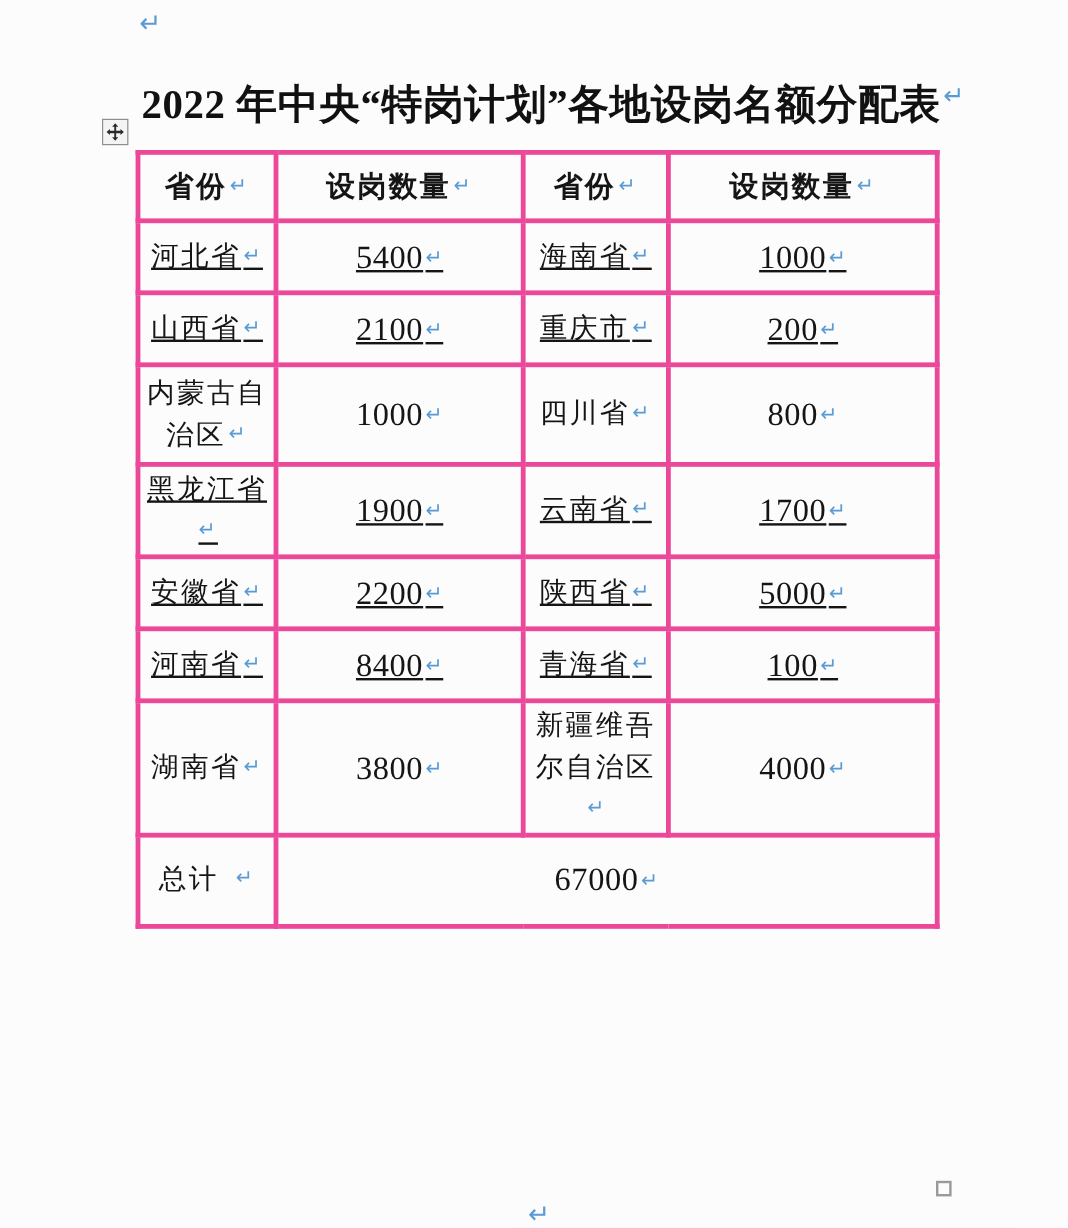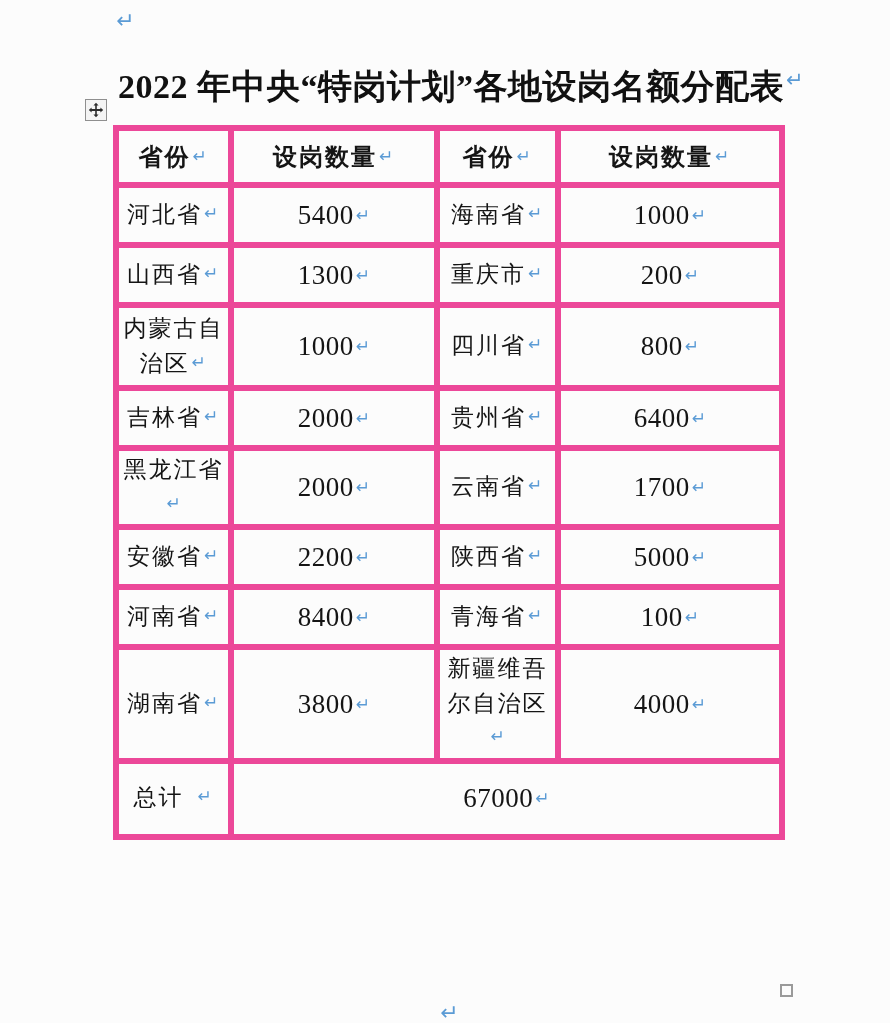--- a/index.html
+++ b/index.html
@@ -28,31 +28,31 @@
     border:1px solid #8f8f8f;background:#f4f4f4;box-sizing:border-box;
     display:flex;align-items:center;justify-content:center;cursor:move;
   }
   
   table.alloc{
     position:absolute;left:113px;top:125px;width:666px;
     border-collapse:collapse;table-layout:fixed;
     border:3px solid #000;
   }
   table.alloc th,table.alloc td{
-    border:6px solid #ec4899;text-align:center;vertical-align:middle;
+    border:4px solid #ec4899;text-align:center;vertical-align:middle;
     padding:2px 1px;line-height:1.5;overflow:hidden;
   }
   .prov{font-size:23px;letter-spacing:2px;}
   th.prov,th.num{font-size:24px;font-weight:700;letter-spacing:2px;}
   th.num{font-family:"Liberation Serif","DejaVu Serif",serif;}
   td.num{font-size:27px;letter-spacing:0.5px;}
   .cell-mark{font-size:17px;vertical-align:3px;margin-left:2px;}
   .gap{margin-left:14px;}
   .r-head{height:57px;}
-  .r-s{height:60px;}
+  .r-s{height:60px;text-decoration:underline;}
   .r-t{height:83px;}
   .r-total{height:76px;}
   
   .resize-handle{
     position:absolute;left:780px;top:984px;width:9px;height:9px;
     border:2px solid #9a9a9a;background:#fcfcfc;box-sizing:content-box;
     cursor:nwse-resize;
   }
 </style>
 </head>
@@ -89,42 +89,36 @@
 
     <tr class="r-s">
       <td class="prov"><span>河北省</span><span class="pilcrow cell-mark">↵</span></td>
       <td class="num"><span>5400</span><span class="pilcrow cell-mark">↵</span></td>
       <td class="prov"><span>海南省</span><span class="pilcrow cell-mark">↵</span></td>
       <td class="num"><span>1000</span><span class="pilcrow cell-mark">↵</span></td>
     </tr>
 
     <tr class="r-s">
       <td class="prov"><span>山西省</span><span class="pilcrow cell-mark">↵</span></td>
-      <td class="num"><span>1300</span><span class="pilcrow cell-mark">↵</span></td>
+      <td class="num"><span>2100</span><span class="pilcrow cell-mark">↵</span></td>
       <td class="prov"><span>重庆市</span><span class="pilcrow cell-mark">↵</span></td>
       <td class="num"><span>200</span><span class="pilcrow cell-mark">↵</span></td>
     </tr>
 
     <tr class="r-t">
       <td class="prov"><span>内蒙古自治区</span><span class="pilcrow cell-mark">↵</span></td>
       <td class="num"><span>1000</span><span class="pilcrow cell-mark">↵</span></td>
       <td class="prov"><span>四川省</span><span class="pilcrow cell-mark">↵</span></td>
       <td class="num"><span>800</span><span class="pilcrow cell-mark">↵</span></td>
     </tr>
 
-    <tr class="r-s">
-      <td class="prov"><span>吉林省</span><span class="pilcrow cell-mark">↵</span></td>
-      <td class="num"><span>2000</span><span class="pilcrow cell-mark">↵</span></td>
-      <td class="prov"><span>贵州省</span><span class="pilcrow cell-mark">↵</span></td>
-      <td class="num"><span>6400</span><span class="pilcrow cell-mark">↵</span></td>
-    </tr>
 
     <tr class="r-s">
       <td class="prov"><span>黑龙江省</span><span class="pilcrow cell-mark">↵</span></td>
-      <td class="num"><span>2000</span><span class="pilcrow cell-mark">↵</span></td>
+      <td class="num"><span>1900</span><span class="pilcrow cell-mark">↵</span></td>
       <td class="prov"><span>云南省</span><span class="pilcrow cell-mark">↵</span></td>
       <td class="num"><span>1700</span><span class="pilcrow cell-mark">↵</span></td>
     </tr>
 
     <tr class="r-s">
       <td class="prov"><span>安徽省</span><span class="pilcrow cell-mark">↵</span></td>
       <td class="num"><span>2200</span><span class="pilcrow cell-mark">↵</span></td>
       <td class="prov"><span>陕西省</span><span class="pilcrow cell-mark">↵</span></td>
       <td class="num"><span>5000</span><span class="pilcrow cell-mark">↵</span></td>
     </tr>

